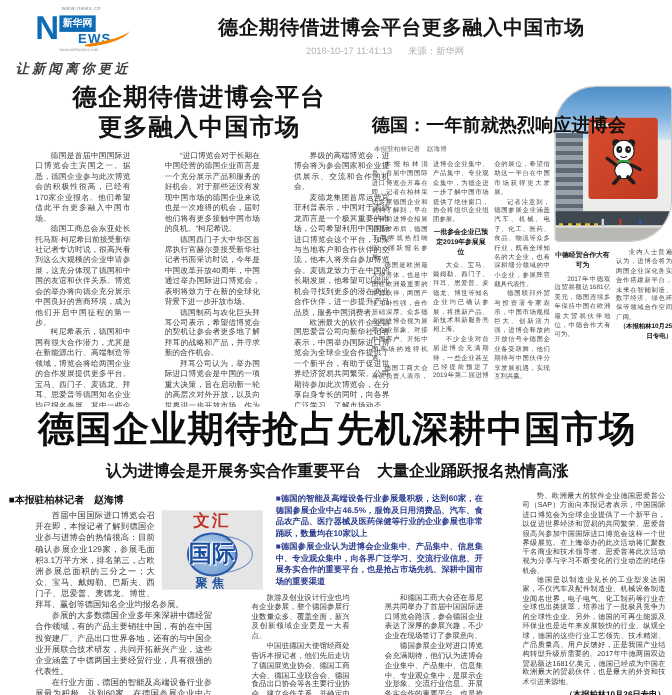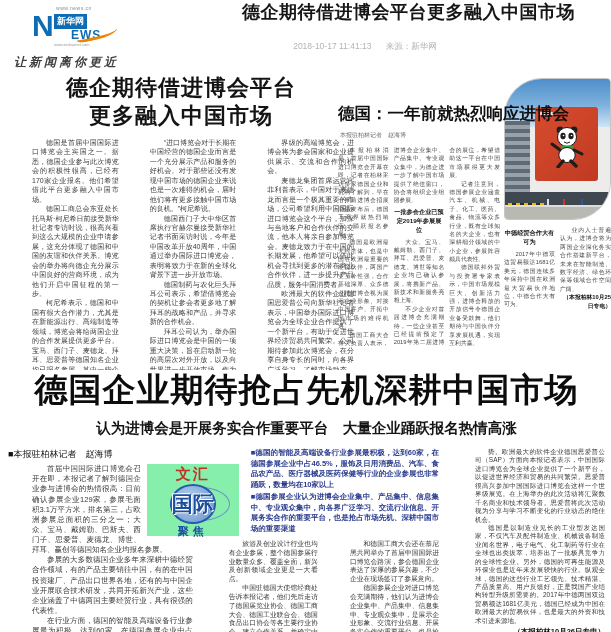--- a/index.html
+++ b/index.html
@@ -12,23 +12,23 @@
   .logo-url { text-align:center; font-size:5px; color:#8a8a8a; letter-spacing:.5px; }
   .logo-row { position:relative; height:34px; }
   .logo-n { position:absolute; left:18px; top:-2px; font-size:30px; font-weight:bold; color:#0d6cb4; }
   .logo-box { position:absolute; left:40px; top:3px; background:#0d6cb4; color:#fff; font-size:9px; font-weight:bold; padding:1px 3px; }
   .logo-ews { position:absolute; left:41px; top:17px; color:#0d6cb4; font-weight:bold; font-size:12px; letter-spacing:1px;padding-left:16px; }
   .logo-swoosh { position:absolute; left:62px; top:18px; width:42px; height:11px;
     border-bottom:3px solid #f08300; border-radius:0 0 100% 30%; transform:rotate(-10deg); }
   .logo-xurl { position:absolute; left:40px; top:31px; font-size:4px; color:#999; }
   .logo-slogan { margin-top:9px; font-family:"Liberation Serif","DejaVu Serif",serif; font-style:italic;
     font-weight:bold; font-size:12px; color:#3f3f3f; letter-spacing:3px; }
-  .mast-title { position:absolute; left:155px; top:0; width:420px; text-align:right;
+  .mast-title { position:absolute; left:155px; top:13px; width:420px; text-align:center;
     font-size:18px; font-weight:bold; color:#161616; letter-spacing:.5px; }
-  .mast-meta { position:absolute; left:155px; top:41px; width:420px; text-align:center;
+  .mast-meta { position:absolute; left:140px; top:41px; width:420px; text-align:center;
     font-size:8.5px; color:#b3b3b3; }
   .mast-meta span { margin:0 6px; }
 
   
   .art-left { position:absolute; left:8px; top:74px; width:346px; height:296px; overflow:hidden; }
   .art-left h2 { text-align:center; font-size:22px; line-height:1.25; color:#141414; letter-spacing:1px; }
   .cols3 { display:flex; gap:7px; margin-top:9px; }
   .cols3 .col { flex:1; font-size:7px; line-height:1.35; color:#3c3c3c; text-align:justify; }
   .bp { text-indent:2em;margin-left:24px; }
   .sign-x { font-weight:bold; color:#111; text-indent:2em; margin-top:2px; }
@@ -64,23 +64,23 @@
     background:repeating-linear-gradient(90deg,#e4bd14 0 4px,#2c2c2c 4px 8px); }
   .road { position:absolute; left:0; bottom:0; width:100%; height:10%; background:#b9b9b3;
     border-top:2px solid #dddddb; }
 
   
   .art-bottom { position:absolute; left:8px; top:368px; width:597px; height:264px; overflow:hidden; }
   .art-bottom h1 { text-align:center; font-size:33px; font-weight:bold; color:#0c0c0c; letter-spacing:1px; }
   .art-bottom .subtitle { text-align:center; font-size:14.5px; font-weight:bold; color:#151515; margin-top:6px; }
   .b-body { display:flex; gap:12px; margin-top:10px; }
   .bcol1 { width:186px; font-size:7.5px; line-height:1.35; color:#383838; text-align:justify; }
-  .byline3 { font-weight:normal; font-size:9px; color:#111; margin-bottom:4px; text-indent:0; }
+  .byline3 { font-weight:bold; font-size:9px; color:#111; margin-bottom:4px; text-indent:0; }
   .wh-logo { float:right; width:92px; height:72px; margin:0 -46px 4px 6px; position:relative;
-    background:#86efac; z-index:2; text-align:center; }
+    background:#e5e5e5; z-index:2; text-align:center; }
   .wh-top { font-family:"Liberation Serif","DejaVu Serif",serif; font-weight:bold; font-size:15px; color:#c03126; letter-spacing:2px; }
   .wh-globe { position:relative; height:40px; }
   .wh-globe .ring { position:absolute; left:50%; top:50%; transform:translate(-50%,-50%);
     width:46px; height:40px; border:2px solid #2a5aa9; border-radius:50%;
     background:radial-gradient(circle at 40% 40%, #bcd2ec 0%, #7aa4d6 70%); }
   .wh-globe .ring2 { position:absolute; left:58%; top:50%; transform:translate(-50%,-50%);
     width:60px; height:34px; border:1.5px solid #6f92c8; border-radius:50%; }
   .wh-globe .gj { position:absolute; left:50%; top:50%; transform:translate(-50%,-50%);
     font-size:21px; font-weight:bold; color:#1c4e9e; text-shadow:1px 1px 0 #fff,-1px -1px 0 #fff; z-index:2; }
   .wh-bottom { font-weight:bold; font-size:11px; color:#1c4e9e; letter-spacing:4px; }

